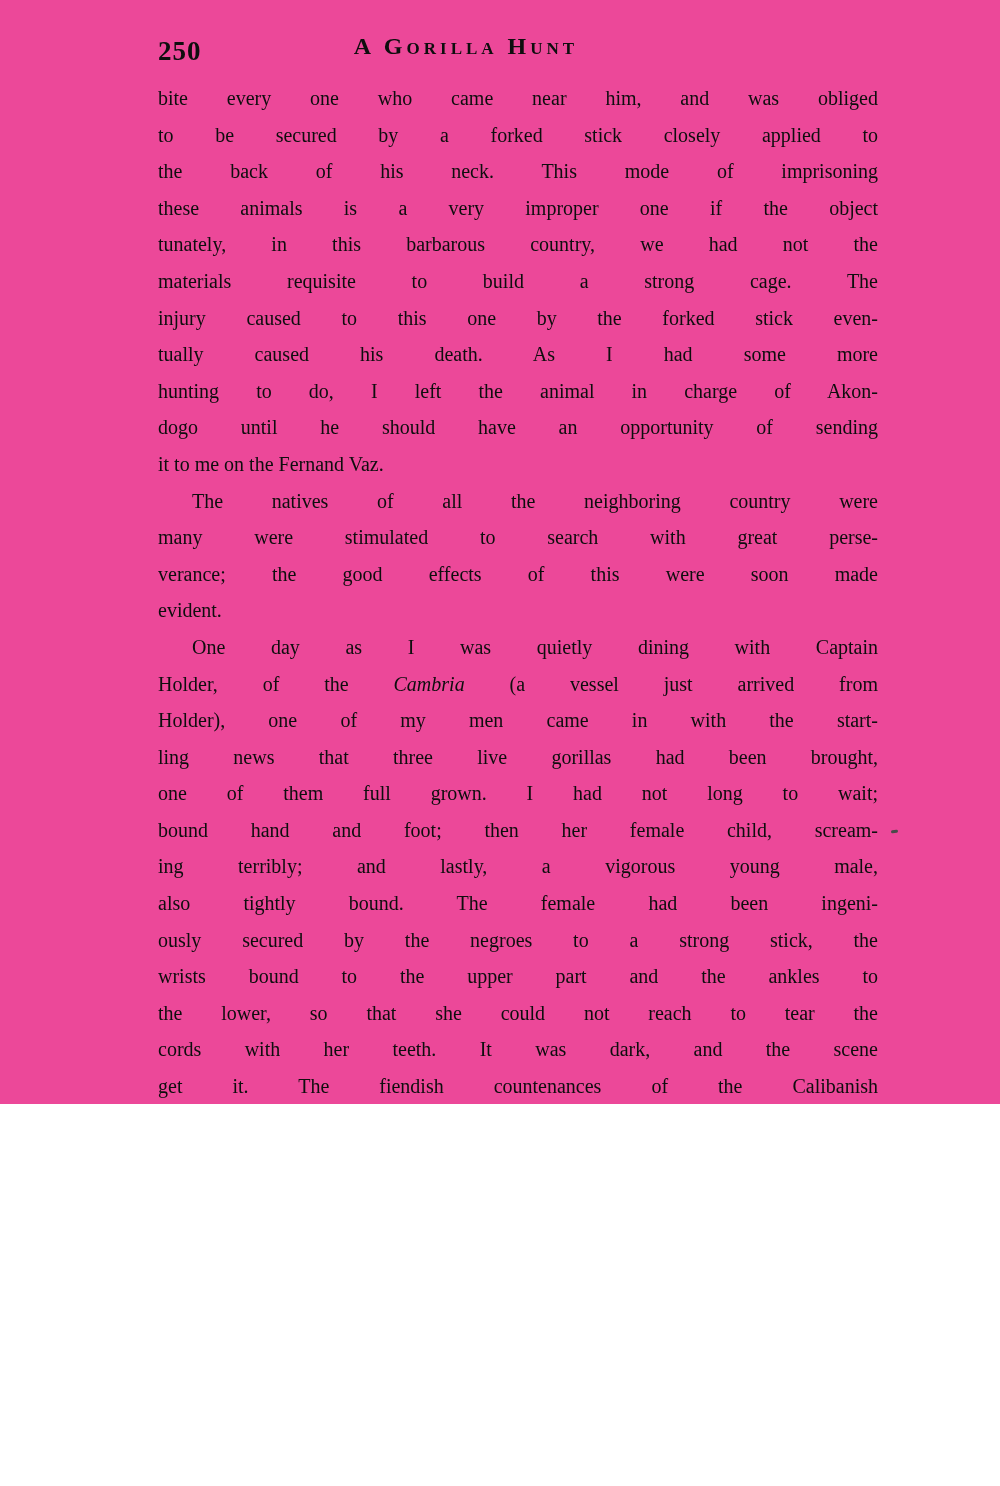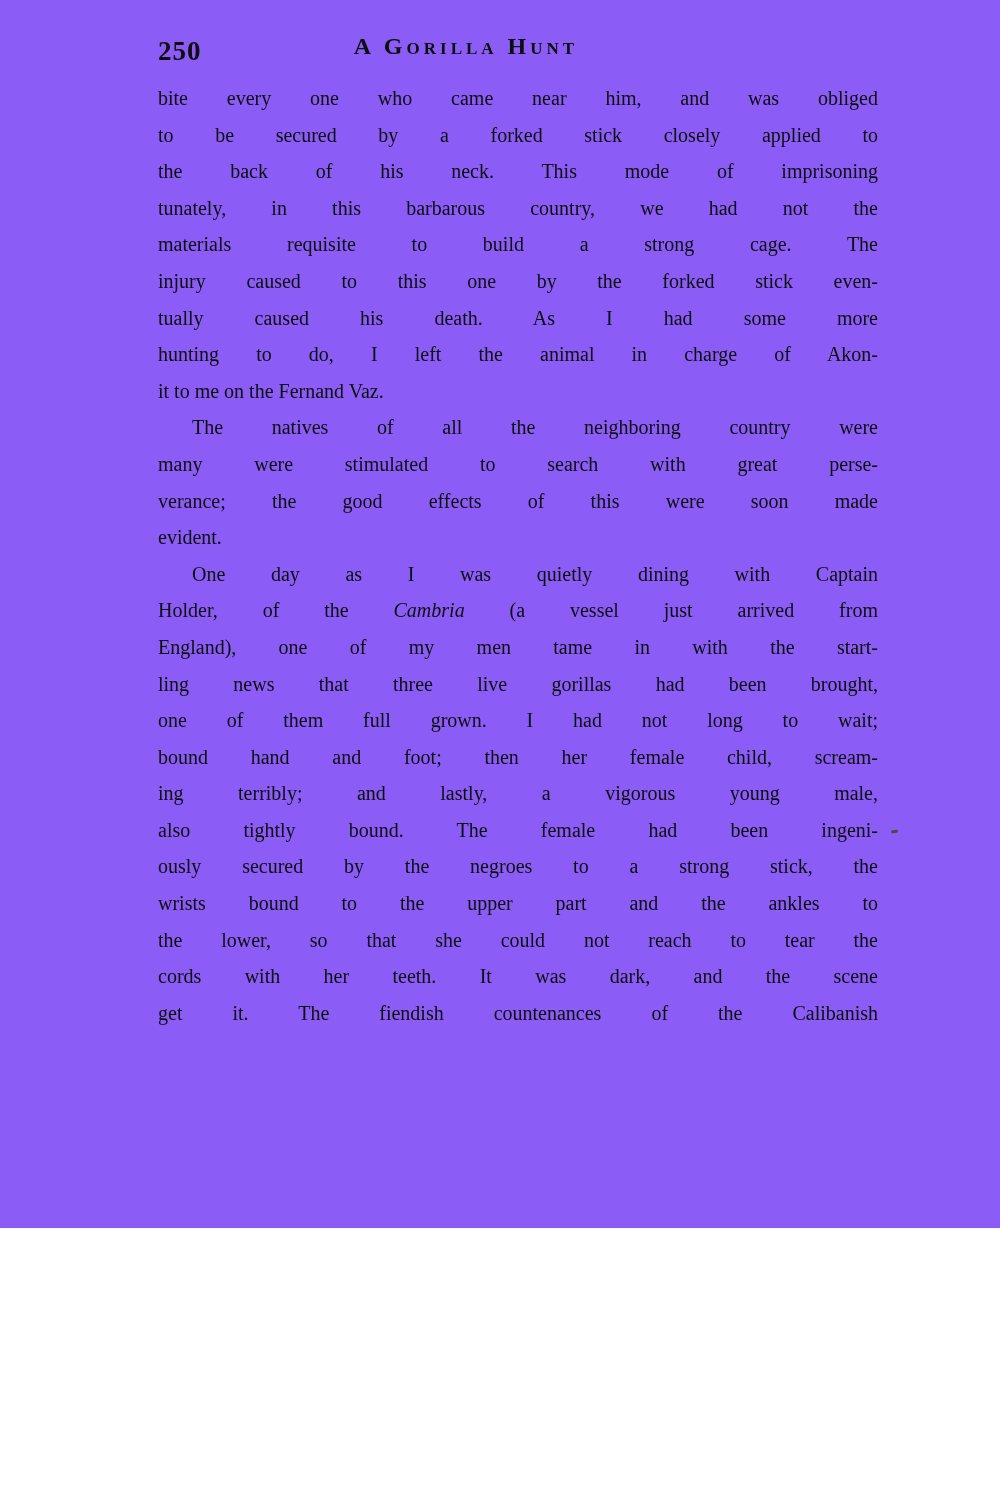--- a/index.html
+++ b/index.html
@@ -3,22 +3,22 @@
 <meta charset="utf-8">
 <style>
   html, body {
     margin: 0;
     padding: 0;
     background: #ffffff;
   }
   .page {
     position: relative;
     width: 1000px;
-    height: 1228px;
-    background: #8b5cf6;
+    height: 1104px;
+    background: #ec4899;
     color: #0e0e0e;
     font-family: "Liberation Serif", serif;
     overflow: hidden;
   }
   .folio {
     position: absolute;
     left: 158px;
     top: 36px;
     font-size: 27px;
     font-weight: bold;
@@ -72,33 +72,35 @@
 </head>
 <body>
 
 <div class="page">
   <div class="folio">250</div>
   <div class="running-head">A Gorilla Hunt</div>
   <div class="text-block">
       <div class="line"><span>bite every one who came near him, and was obliged</span></div>
       <div class="line"><span>to be secured by a forked stick closely applied to</span></div>
       <div class="line"><span>the back of his neck.  This mode of imprisoning</span></div>
+      <div class="line"><span>these animals is a very improper one if the object</span></div>
       <div class="line"><span>tunately, in this barbarous country, we had not the</span></div>
       <div class="line"><span>materials requisite to build a strong cage.  The</span></div>
       <div class="line"><span>injury caused to this one by the forked stick even-</span></div>
       <div class="line"><span>tually caused his death.  As I had some more</span></div>
       <div class="line"><span>hunting to do, I left the animal in charge of Akon-</span></div>
+      <div class="line"><span>dogo until he should have an opportunity of sending</span></div>
       <div class="line end"><span>it to me on the Fernand Vaz.</span></div>
       <div class="line indent"><span>The natives of all the neighboring country were</span></div>
       <div class="line"><span>many were stimulated to search with great perse-</span></div>
       <div class="line"><span>verance; the good effects of this were soon made</span></div>
       <div class="line end"><span>evident.</span></div>
       <div class="line indent"><span>One day as I was quietly dining with Captain</span></div>
       <div class="line"><span>Holder, of the </span><i>Cambria</i><span> (a vessel just arrived from</span></div>
-      <div class="line"><span>England), one of my men tame in with the start-</span></div>
+      <div class="line"><span>Holder), one of my men came in with the start-</span></div>
       <div class="line"><span>ling news that three live gorillas had been brought,</span></div>
       <div class="line"><span>one of them full grown.  I had not long to wait;</span></div>
       <div class="line"><span>bound hand and foot; then her female child, scream-</span></div>
       <div class="line"><span>ing terribly; and lastly, a vigorous young male,</span></div>
       <div class="line"><span>also tightly bound.  The female had been ingeni-</span></div>
       <div class="line"><span>ously secured by the negroes to a strong stick, the</span></div>
       <div class="line"><span>wrists bound to the upper part and the ankles to</span></div>
       <div class="line"><span>the lower, so that she could not reach to tear the</span></div>
       <div class="line"><span>cords with her teeth.  It was dark, and the scene</span></div>
       <div class="line"><span>get it.  The fiendish countenances of the Calibanish</span></div>

